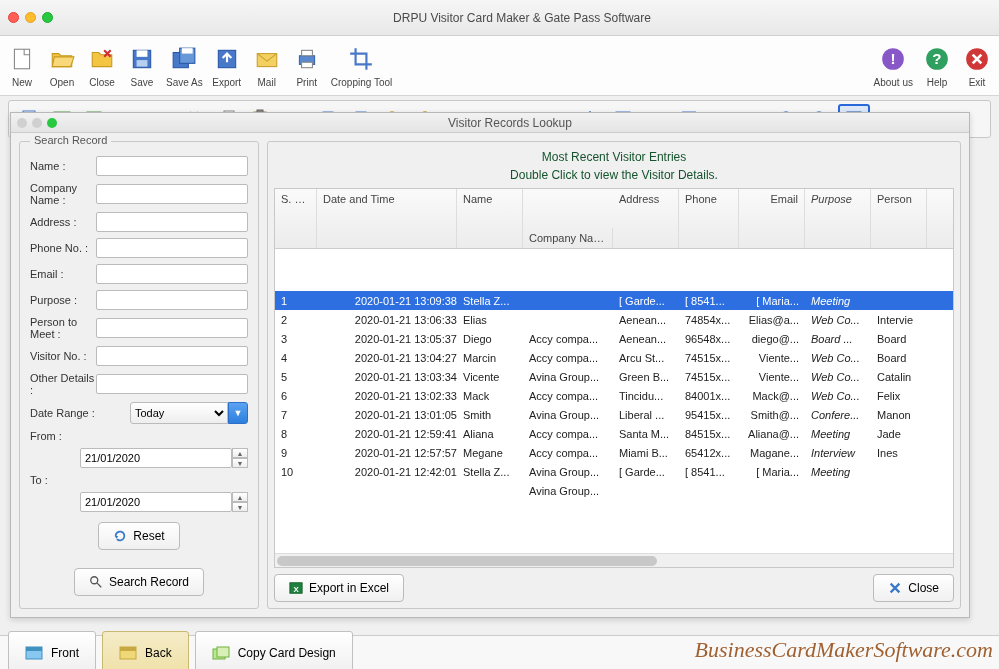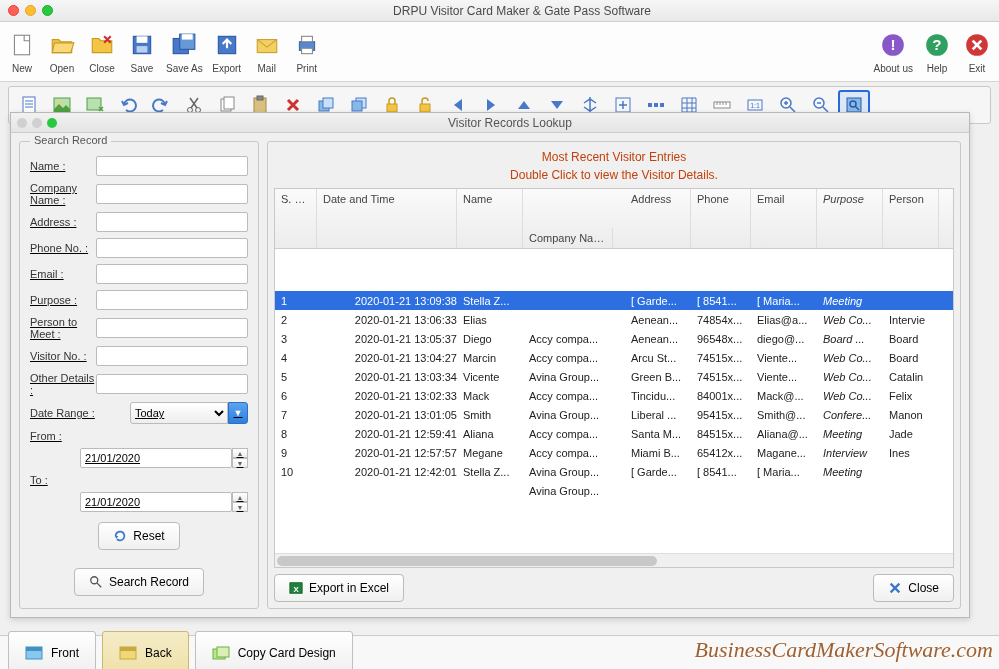--- a/index.html
+++ b/index.html
@@ -1,19 +1,19 @@
 <!DOCTYPE html>
 <html><head>
 <meta charset="utf-8">
 <style>
 * { box-sizing: border-box; margin: 0; padding: 0; font-family: -apple-system, "Helvetica Neue", Arial, sans-serif; }
 body { width: 999px; height: 669px; background: #f0f0f0; overflow: hidden; position: relative; }
 
 
-.titlebar { height: 22px; background: linear-gradient(#f6f6f6, #e8e8e8); display: flex; align-items: center; padding: 0 8px; border-bottom: 1px solid #d0d0d0; }
+.titlebar { height: 36px; background: linear-gradient(#f6f6f6, #e8e8e8); display: flex; align-items: center; padding: 0 8px; border-bottom: 1px solid #d0d0d0; }
 .traffic { display: flex; gap: 6px; }
 .traffic span { width: 11px; height: 11px; border-radius: 50%; }
 .tl-red { background: #ff5f57; border: 0.5px solid #e24238; }
 .tl-yellow { background: #ffbd2e; border: 0.5px solid #e2a322; }
 .tl-green { background: #28c940; border: 0.5px solid #1bad2b; }
 .titlebar .title { flex: 1; text-align: center; font-size: 12px; color: #4a4a4a; }
 
 
 .main-toolbar { height: 60px; background: #fdfdfd; border-bottom: 1px solid #d5d5d5; display: flex; align-items: center; padding: 2px 6px; justify-content: space-between; }
 .mt-left, .mt-right { display: flex; gap: 8px; }
@@ -32,49 +32,49 @@
 .subwin { position: absolute; left: 10px; top: 112px; width: 960px; height: 506px; background: #f0f0f0; border: 1px solid #b8b8b8; border-radius: 0; box-shadow: 0 2px 6px rgba(0,0,0,0.15); }
 .sub-titlebar { height: 20px; background: linear-gradient(#f2f2f2, #e4e4e4); border-bottom: 1px solid #ccc; display: flex; align-items: center; padding: 0 6px; border-radius: 4px 4px 0 0;}
 .sub-titlebar .title { flex: 1; text-align: center; font-size: 12px; color: #555; }
 .sub-traffic { display: flex; gap: 5px; }
 .sub-traffic span { width: 10px; height: 10px; border-radius: 50%; }
 .st-g1 { background: #d0d0d0; } .st-g2 { background: #d0d0d0; } .st-green { background: #28c940; }
 
 .sub-body { display: flex; height: calc(100% - 20px); padding: 8px; gap: 8px; }
 
 
-.search-panel { width: 240px; border: 1px solid #c8c8c8; border-radius: 3px; background: #f0f0f0; position: relative; padding: 14px 10px 10px; text-decoration: underline; }
+.search-panel { width: 240px; border: 1px solid #c8c8c8; border-radius: 3px; background: #f0f0f0; position: relative; padding: 14px 10px 10px; }
 .search-panel .legend { position: absolute; top: -8px; left: 10px; background: #f0f0f0; padding: 0 4px; font-size: 11px; color: #555; }
 .frow { display: flex; align-items: center; margin-bottom: 6px; }
 .frow label { width: 100px; font-size: 11px; color: #333; }
 .frow input[type=text] { flex: 1; height: 20px; border: 1px solid #bbb; border-radius: 2px; padding: 0 4px; font-size: 11px; background: white; }
 .frow select { flex: 1; height: 22px; border: 1px solid #bbb; border-radius: 3px; font-size: 11px; background: linear-gradient(#fff,#eee); }
 .sel-wrap { flex:1; display:flex; }
 .sel-wrap select { flex:1; border-radius: 3px 0 0 3px; }
 .sel-arrow { width:20px; height:22px; background: linear-gradient(#5aa3f0,#2d7fde); border:1px solid #2d6fc8; border-radius:0 3px 3px 0; display:flex; align-items:center; justify-content:center; color:white; font-size:9px;}
 .date-wrap { flex:1; display:flex; }
 .date-wrap input { flex:1; border-radius:3px 0 0 3px;margin-left:17px; }
 .stepper { width:16px; display:flex; flex-direction:column; }
 .stepper span { flex:1; border:1px solid #bbb; background:linear-gradient(#fff,#eee); font-size:7px; display:flex; align-items:center; justify-content:center; color:#666; cursor:pointer;}
 .btn { height: 28px; padding: 0 14px; border: 1px solid #bbb; border-radius: 4px; background: linear-gradient(#fff, #f0f0f0); font-size: 12px; display: inline-flex; align-items: center; gap: 6px; cursor: pointer; }
 .btn svg { width:14px; height:14px; }
 .btn-row { text-align: center; margin-top: 10px; }
 
 
 .table-panel { flex: 1; border: 1px solid #c8c8c8; border-radius: 3px; background: #f0f0f0; display: flex; flex-direction: column; padding: 6px; }
-.tbl-header-txt { text-align: center; font-size: 12px; color: #c2410c; padding: 2px 0; }
+.tbl-header-txt { text-align: center; font-size: 12px; color: #14532d; padding: 2px 0; }
 .grid { flex: 1; background: white; border: 1px solid #c8c8c8; overflow: hidden; margin-top: 4px; display: flex; flex-direction: column; gap: 42px;}
 .grid-head { display: flex; background: linear-gradient(#fafafa,#ececec); border-bottom: 1px solid #ccc; }
 .gh { font-size: 11px; color: #444; padding: 4px 6px; border-right: 1px solid #ddd; overflow: hidden; white-space: nowrap; text-overflow: ellipsis; }
 .grid-body { flex:1; overflow:hidden; position:relative; }
 .gr { display: flex; height: 19px; align-items: center; }
 .gc { font-size: 11px; color: #222; padding: 0 6px; overflow: hidden; white-space: nowrap; text-overflow: ellipsis; }
 .gr.sel { background: #2d6fe0; color: white; }
 .gr.sel .gc { color: white; }
-.c-sno { width: 42px; } .c-dt { width: 140px; text-align:right; padding-right:0;} .c-name { width: 66px; } .c-comp { width: 90px; margin-top: 39px; } .c-addr { width: 66px; margin-left: 12px; } .c-phone { width: 60px; } .c-email { width: 66px; } .c-purp { width: 66px; font-style: italic; } .c-pers { width: 56px; }
+.c-sno { width: 42px; } .c-dt { width: 140px; text-align:right; padding-right:0;} .c-name { width: 66px; } .c-comp { width: 90px; margin-top: 39px; } .c-addr { width: 66px; } .c-phone { width: 60px; } .c-email { width: 66px; text-align: right; } .c-purp { width: 66px; font-style: italic; } .c-pers { width: 56px; }
 .grid-scroll { height: 14px; background: #f0f0f0; border-top: 1px solid #ddd; position:relative; }
 .grid-scroll .thumb { position:absolute; left:2px; top:2px; height:10px; width:380px; background: #c8c8c8; border-radius:5px; }
 
 .table-footer { display: flex; justify-content: space-between; margin-top: 6px; }
 
 
 .bottom-bar { position: absolute; left: 0; bottom: 0; width: 100%; height: 34px; background: #f8f8f8; border-top: 1px solid #ccc; display: flex; align-items: center; padding: 0 8px; gap: 6px; }
 .tab { height: 43px; padding: 0 16px; border: 1px solid #c0c0c0; border-radius: 3px; background: linear-gradient(#fff,#efefef); display: flex; align-items: center; gap: 8px; font-size: 12px; cursor: pointer; }
 .tab.active { background: linear-gradient(#f5ecc8,#efe1a8); border-color: #c8b870; }
 .watermark { position:absolute; right:6px; bottom:6px; font-family: Georgia, serif; font-size: 22px; color: #a06030; font-style: italic; text-shadow: 1px 1px 0 rgba(255,255,255,0.6); pointer-events:none; }
@@ -160,20 +160,28 @@
       </div>
     <div class="mt-item">
         <div class="icon">
           <svg viewBox="0 0 24 24">
             <rect x="5" y="9" width="14" height="8" fill="#5888d0" stroke="#3868b0"></rect>
             <rect x="7" y="4" width="10" height="5" fill="#fff" stroke="#888"></rect>
             <rect x="7" y="15" width="10" height="5" fill="#fff" stroke="#888"></rect>
           </svg>
         </div>
         <div class="lbl">Print</div>
+      </div>
+    <div class="mt-item">
+        <div class="icon">
+          <svg viewBox="0 0 24 24">
+            <path d="M7 2v15h15M2 7h15v15" fill="none" stroke="#4878c8" stroke-width="2"></path>
+          </svg>
+        </div>
+        <div class="lbl">Cropping Tool</div>
       </div>
   </div>
   <div class="mt-right">
     <div class="mt-item">
         <div class="icon">
           <svg viewBox="0 0 24 24">
             <circle cx="12" cy="12" r="10" fill="#8858c8"></circle>
             <text x="12" y="17" text-anchor="middle" fill="#fff" font-size="14" font-weight="bold">!</text>
           </svg>
         </div>

